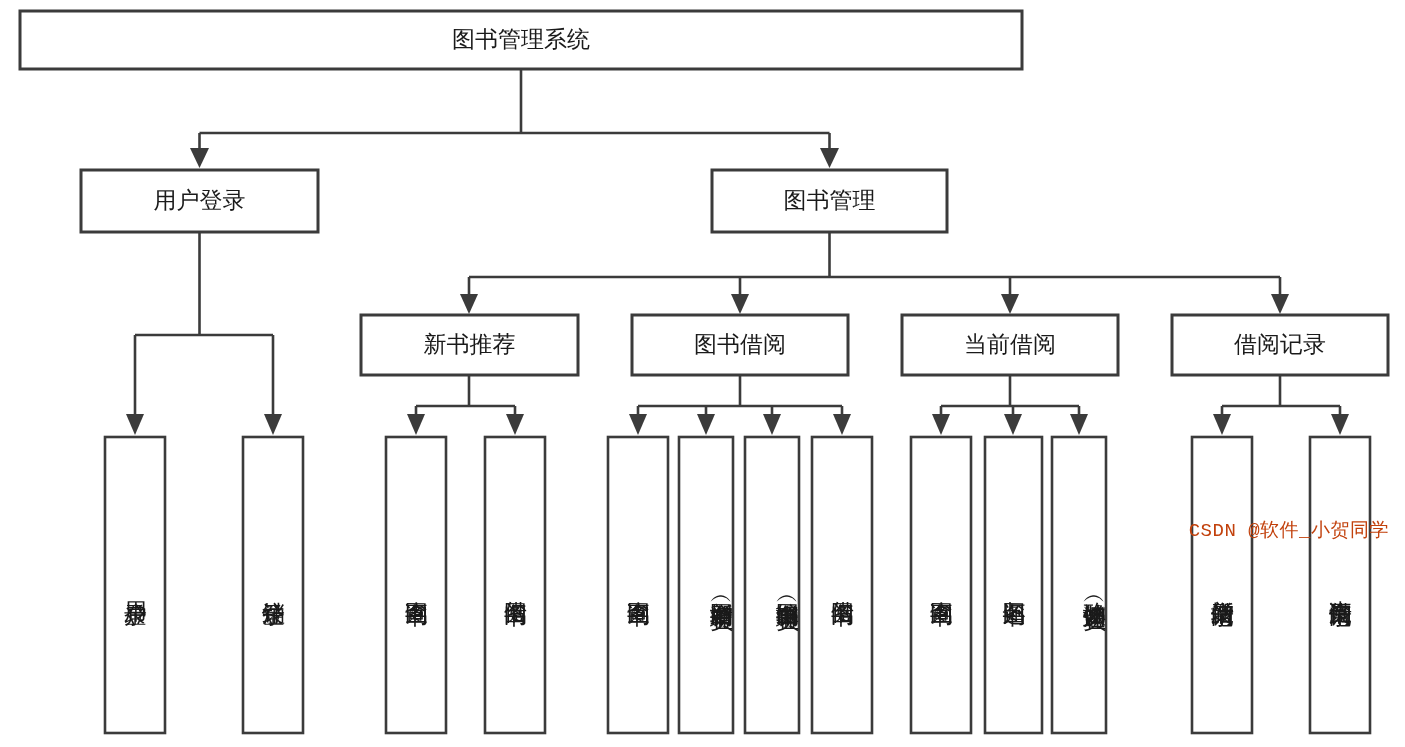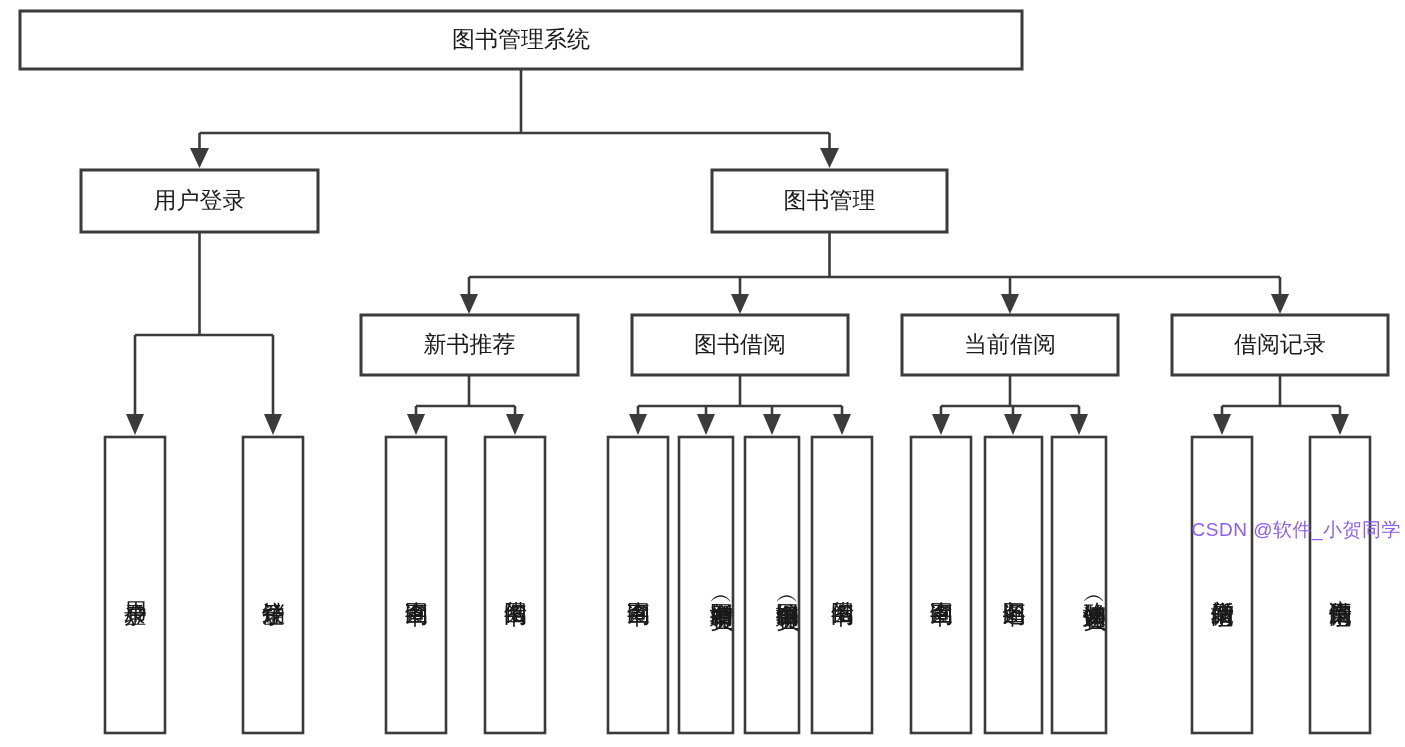--- a/index.html
+++ b/index.html
@@ -73,25 +73,25 @@
     align-items: center;
     justify-content: center;
   }
   .leaf-label.top {
     display: flex;
     align-items: flex-start;
     justify-content: center;
   }
   #watermark {
     position: absolute;
-    right: 4px;
+    right: 16px;
     bottom: 4px;
-    font-family: Liberation Sans, sans-serif;
+    font-family: Liberation Mono, monospace;
     font-size: 19px;
-    color: #8b5cf6;
+    color: #c2410c;
     letter-spacing: 0.5px;
     white-space: nowrap;
     pointer-events: none;
   }
 </style>
 </head>
 <body>
 
 <div id="diagram-root">
 

